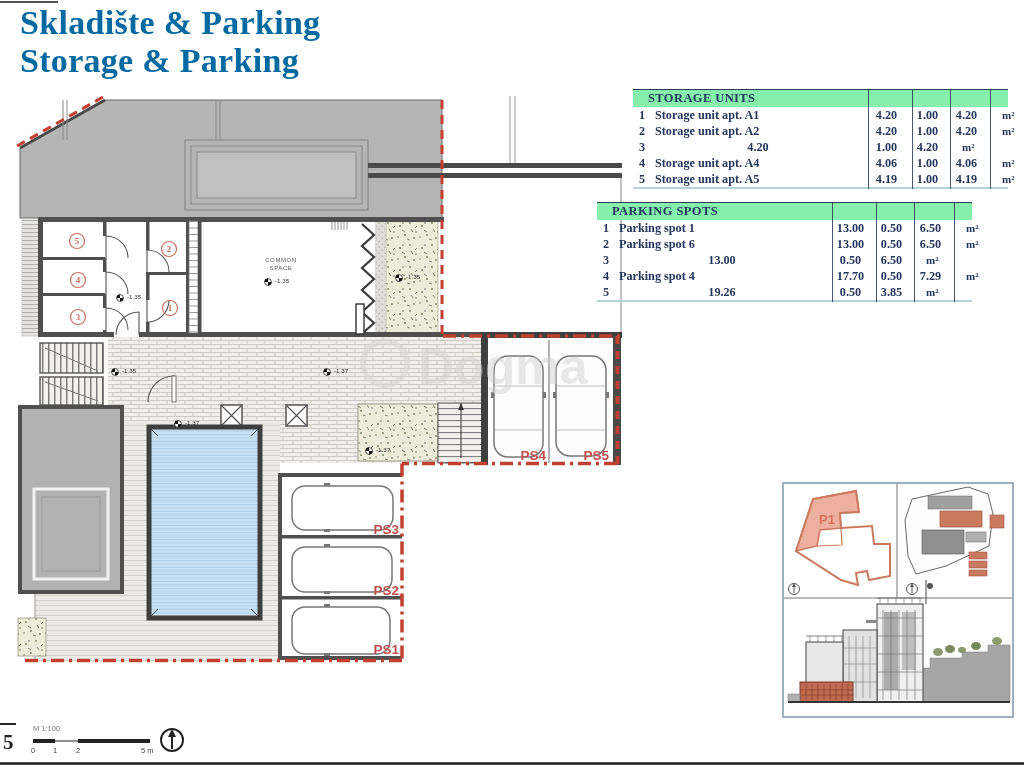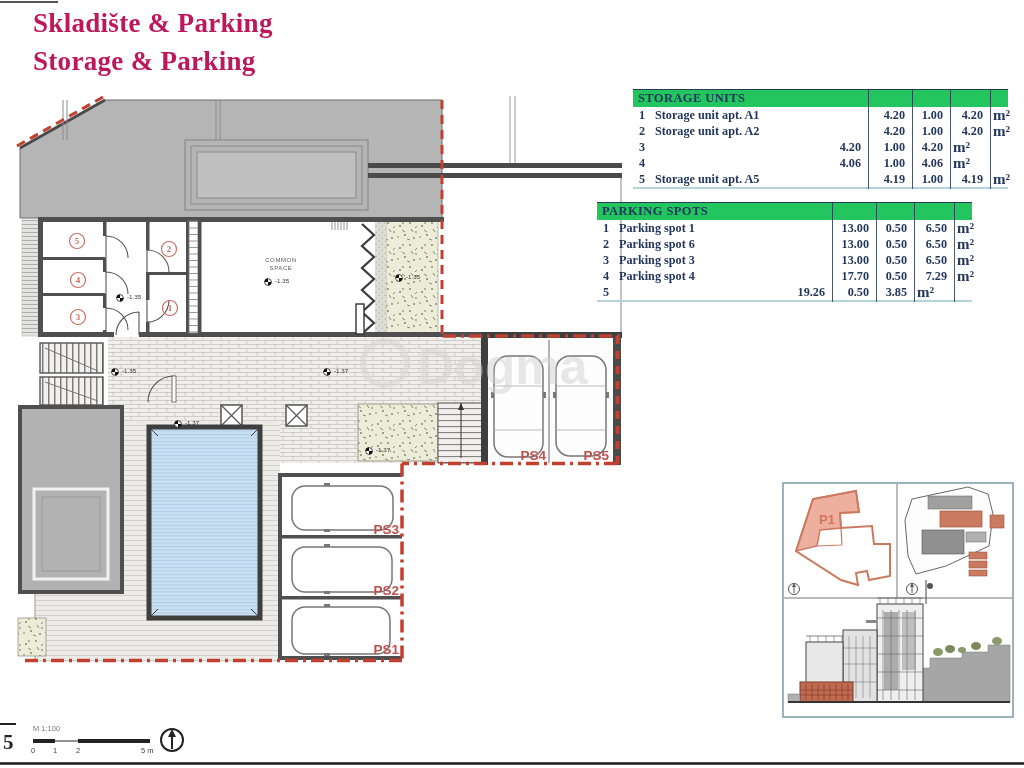--- a/index.html
+++ b/index.html
@@ -1,32 +1,32 @@
 <!DOCTYPE html>
 <html><head>
 <meta charset="utf-8">
 <style>
   html,body{margin:0;padding:0;background:#fff;}
   #page{position:relative;width:1024px;height:768px;background:#ffffff;overflow:hidden;
         font-family:"Liberation Serif",serif;}
   #plan-svg{position:absolute;left:0;top:0;}
   
-  .title-block{position:absolute;left:20px;top:4px;color:#be185d;
-      font-family:"Liberation Serif",serif;font-weight:bold;font-size:27px;line-height:38px;
-      letter-spacing:.3px;margin-left:13px;}
+  .title-block{position:absolute;left:20px;top:4px;color:#0369a1;
+      font-family:"Liberation Serif",serif;font-weight:bold;font-size:34px;line-height:38px;
+      letter-spacing:.3px;}
   
   .tbl{position:absolute;width:375px;color:#23365c;font-weight:bold;}
-  .tbl-head{height:17px;line-height:17px;background:#22c55e;border-top:1.5px solid #2a3a55;
-      font-size:12.5px;padding-left:5px;letter-spacing:.4px;}
+  .tbl-head{height:17px;line-height:17px;background:#86efac;border-top:1.5px solid #2a3a55;
+      font-size:12.5px;padding-left:15px;letter-spacing:.4px;}
   .tbl-body{border-bottom:2.5px solid #b5d3da;}
   .tbl-row{display:grid;grid-template-columns:22px 213px 44px 38px 40px 18px;
       height:16px;line-height:16px;font-size:12.2px;}
   .c-num{padding-left:6px;}
-  .c-val{text-align:right;padding-right:7px;}
-  .c-unit{padding-left:3px;font-size:15px;}
+  .c-val{text-align:center;padding-right:7px;}
+  .c-unit{padding-left:12px;font-size:11px;}
   .vline{position:absolute;top:0;bottom:0;width:1.2px;background:#2a3a55;opacity:.85;}
 </style>
 </head>
 <body>
 
 <div id="page">
 
 <svg id="plan-svg" width="1024" height="768" viewBox="0 0 1024 768">
   <defs>
     <pattern id="pat-brick" width="18" height="8" patternUnits="userSpaceOnUse">
@@ -402,20 +402,21 @@
     </div>
     <div class="tbl-row">
       <span class="c-num">3</span>
           <span class="c-val">4.20</span>
           <span class="c-val">1.00</span>
           <span class="c-val">4.20</span>
           <span class="c-unit">m²</span>
     </div>
     <div class="tbl-row">
       <span class="c-num">4</span>
+          <span>Storage unit apt. A4</span>
           <span class="c-val">4.06</span>
           <span class="c-val">1.00</span>
           <span class="c-val">4.06</span>
           <span class="c-unit">m²</span>
     </div>
     <div class="tbl-row">
       <span class="c-num">5</span>
           <span>Storage unit apt. A5</span>
           <span class="c-val">4.19</span>
           <span class="c-val">1.00</span>
@@ -443,21 +444,20 @@
     <div class="tbl-row">
       <span class="c-num">2</span>
           <span>Parking spot 6</span>
           <span class="c-val">13.00</span>
           <span class="c-val">0.50</span>
           <span class="c-val">6.50</span>
           <span class="c-unit">m²</span>
     </div>
     <div class="tbl-row">
       <span class="c-num">3</span>
-          <span>Parking spot 3</span>
           <span class="c-val">13.00</span>
           <span class="c-val">0.50</span>
           <span class="c-val">6.50</span>
           <span class="c-unit">m²</span>
     </div>
     <div class="tbl-row">
       <span class="c-num">4</span>
           <span>Parking spot 4</span>
           <span class="c-val">17.70</span>
           <span class="c-val">0.50</span>

